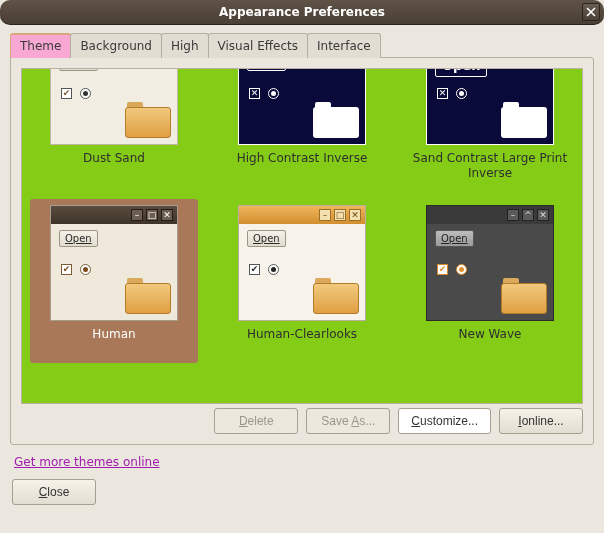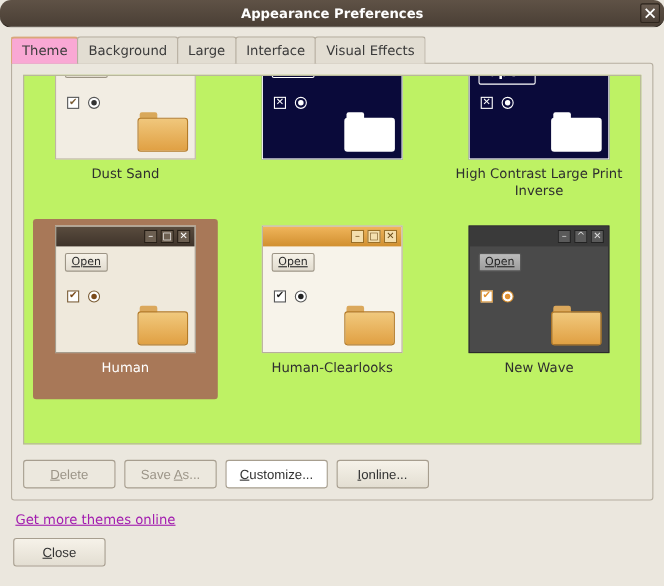--- a/index.html
+++ b/index.html
@@ -72,21 +72,21 @@
     z-index: 3;
   }
   .tab-panel {
     border: 1px solid #b6aea0;
     background: #ebe7de;
     margin-top: -1px;
     padding: 10px;
     border-radius: 0 3px 3px 3px;
   }
   .theme-viewport {
-    background: #bef264;
+    background: #84cc16;
     border: 1px solid #b9b1a4;
     height: 336px;
     overflow: hidden;
     padding: 8px 8px 0 8px;
     position: relative;
   }
   .theme-grid {
     display: grid;
     grid-template-columns: repeat(3, 1fr);
     column-gap: 20px;
@@ -183,23 +183,23 @@
   .th-newwave .obtn{background:linear-gradient(to bottom,#bdbdbd,#9a9a9a); border:1px solid #555; color:#222;}
   .th-newwave .cb{border-color:#d28a2a;}
   .th-newwave .cb.chk::after{color:#e09030;}
   .th-newwave .rd{border-color:#d28a2a;}
   .th-newwave .rd.sel::after{background:#e09030;}
   .th-newwave .fld .tab2{background:#dba85c;}
   .th-newwave .fld .body{background:linear-gradient(to bottom,#f1c97d,#e0a043); border:1px solid #b47b28;}
 
   .panel-buttons {
     display: flex;
-    justify-content: flex-start;
+    justify-content: flex-end;
     gap: 8px;
-    margin-top: 14px;
+    margin-top: 4px;
   }
   .btn {
     min-width: 84px;
     padding: 5px 12px;
     border: 1px solid #a79e8f;
     border-radius: 3px;
     background: linear-gradient(to bottom,#f6f2e9,#e3ded2);
     font-size: 12px;
     color: #333;
     cursor: pointer;
@@ -228,23 +228,23 @@
         <path d="M1 1 L9 9 M9 1 L1 9" stroke="#fff" stroke-width="1.6"></path>
       </svg>
   </div>
 </div>
 
 <div class="window-body">
 
   <div class="tabs-row">
     <div class="tab active"><span>Theme</span></div>
     <div class="tab"><span>Background</span></div>
-    <div class="tab"><span>Large</span></div>
+    <div class="tab"><span>High</span></div>
+    <div class="tab"><span>Visual Effects</span></div>
     <div class="tab"><span>Interface</span></div>
-    <div class="tab"><span>Visual Effects</span></div>
   </div>
 
   <div class="tab-panel">
     <div class="theme-viewport">
       <div class="theme-grid">
 
         <div class="theme-cell">
           <div class="thumb th-dustsand">
 
             <div class="obtn">Open</div>
@@ -266,36 +266,37 @@
             <div class="obtn">Open</div>
             <div class="cr">
                 <div class="cb chk"></div>
                 <div class="rd sel"></div>
               </div>
             <div class="fld">
                 <div class="tab2"></div>
                 <div class="body"></div>
               </div>
           </div>
+          <div class="theme-label">High Contrast Inverse</div>
         </div>
 
         <div class="theme-cell">
           <div class="thumb th-hclpi">
 
             <div class="obtn">Open</div>
             <div class="cr">
                 <div class="cb chk"></div>
                 <div class="rd sel"></div>
               </div>
             <div class="fld">
                 <div class="tab2"></div>
                 <div class="body"></div>
               </div>
           </div>
-          <div class="theme-label">High Contrast Large Print Inverse</div>
+          <div class="theme-label">Sand Contrast Large Print Inverse</div>
         </div>
 
         <div class="theme-cell selected">
           <div class="thumb th-human">
             <div class="wtb">
                 <div class="wc">–</div>
                 <div class="wc">□</div>
                 <div class="wc">✕</div>
               </div>
             <div class="obtn">Open</div>

